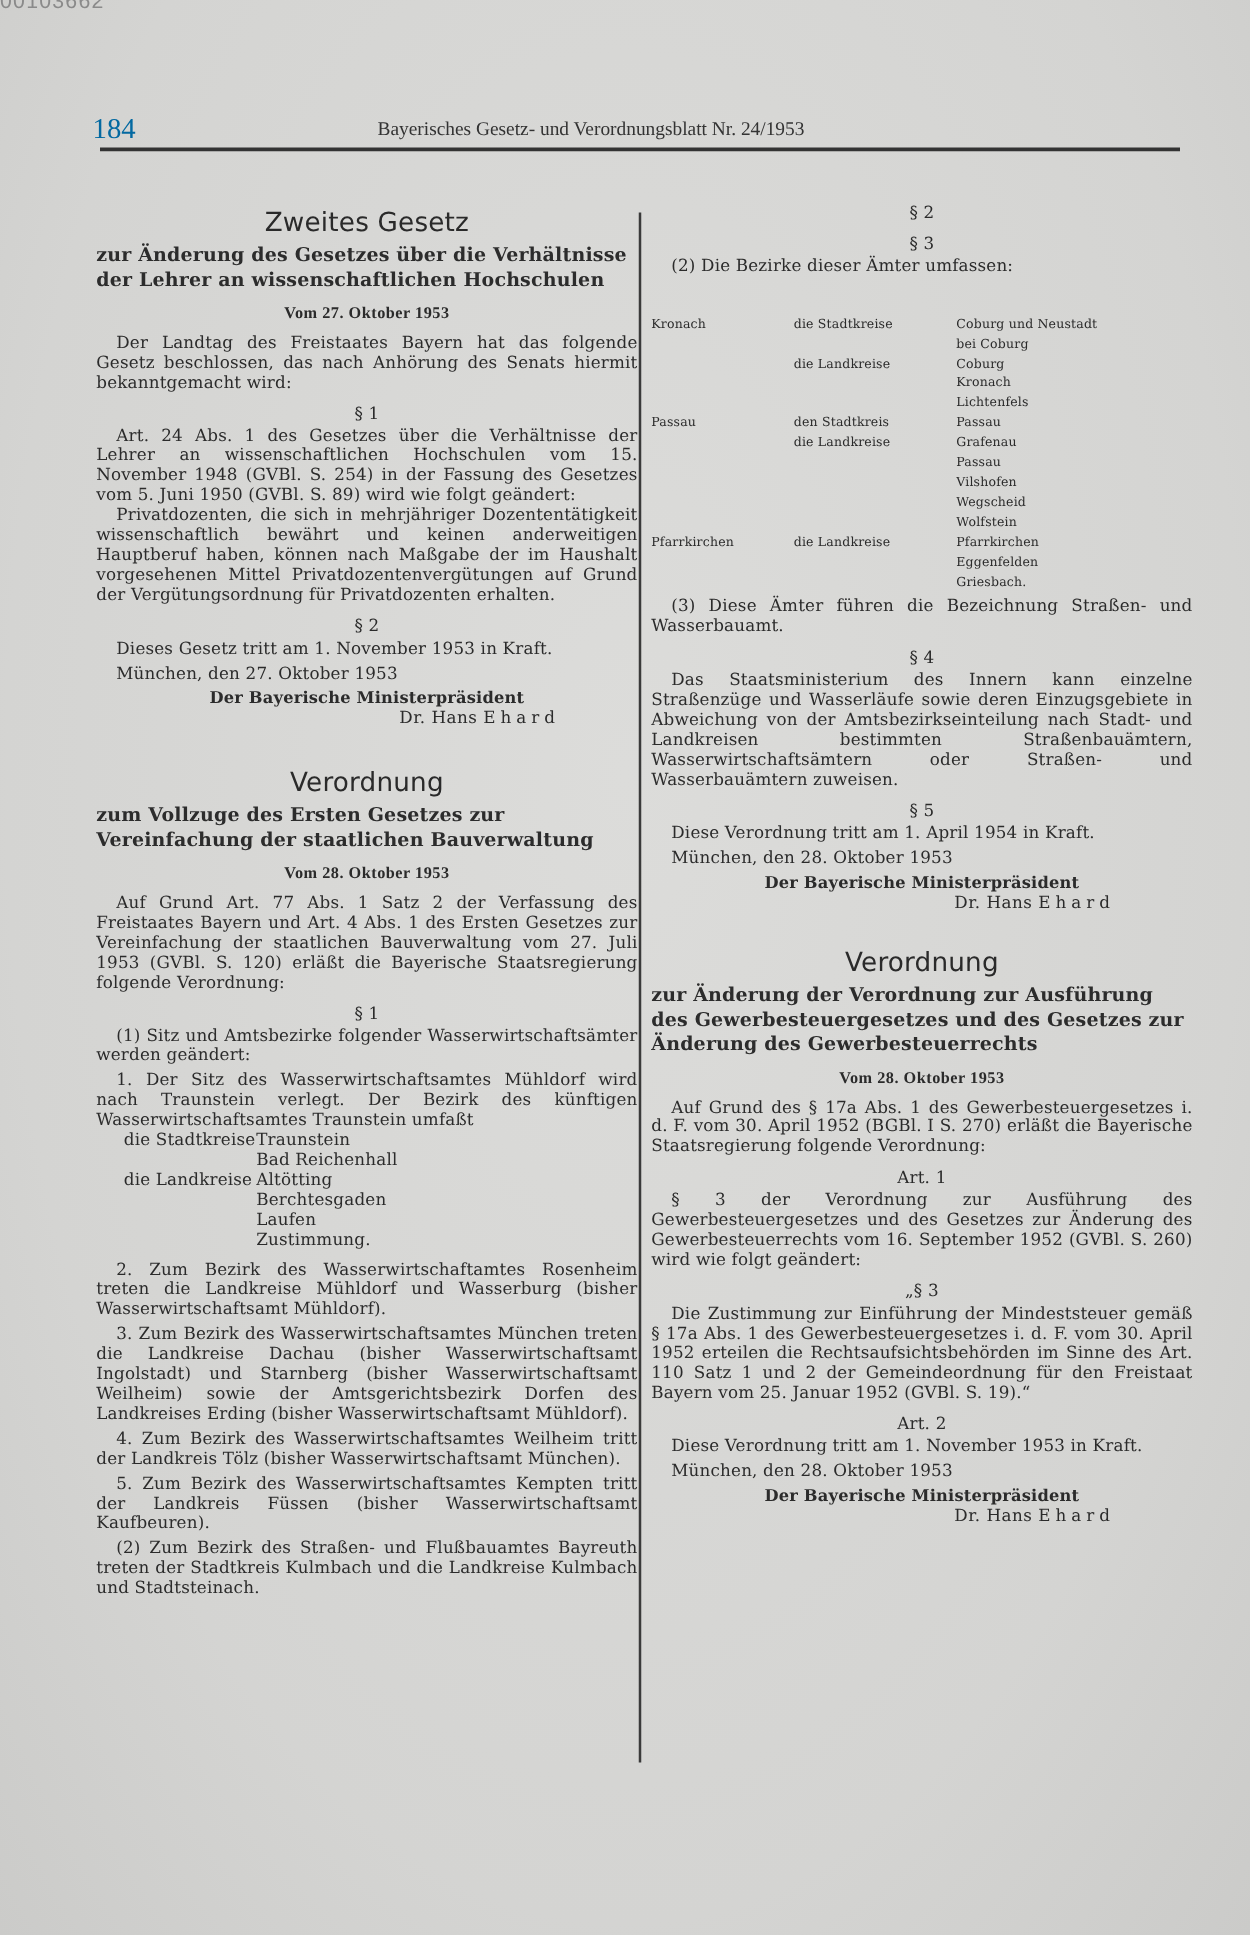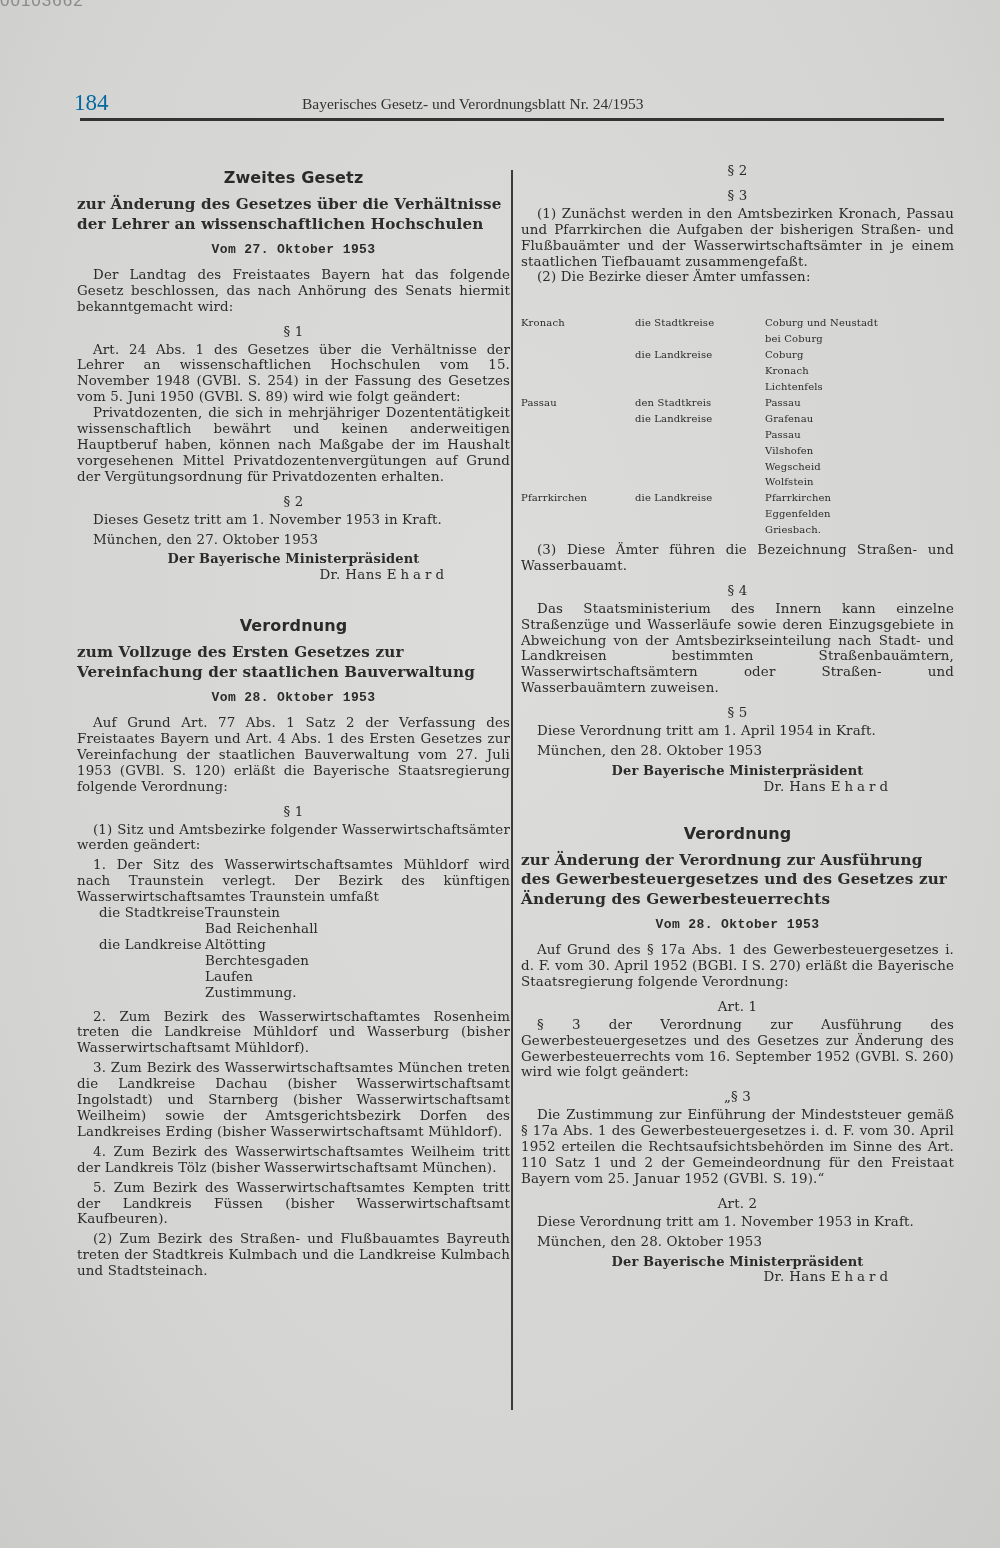--- a/index.html
+++ b/index.html
@@ -36,29 +36,29 @@
     letter-spacing: 0.15px;
   }
   .col-left { left: 77px; top: 165px; }
   .col-right { left: 521px; top: 163px; }
   .col-divider {
     position: absolute; left: 511px; top: 170px; width: 2px; height: 1240px; background: #3a3a3a;
   }
   p { margin: 0; text-align: justify; }
   .indent { text-indent: 16px; }
   .h-big {
-    font-family: "DejaVu Sans", sans-serif; font-weight: bold; font-size: 16px;
+    font-family: "DejaVu Sans", sans-serif; font-weight: normal; font-size: 21px;
     text-align: center; line-height: 26px; color: #2a2a2a; margin: 0 0 4px 0;
   }
   .h-sub {
     font-family: "DejaVu Serif", serif; font-weight: bold; font-size: 15.2px;
     text-align: left; line-height: 19.5px; color: #2c2c2c; margin: 0;
   }
   .h-date {
-    font-family: Liberation Mono, monospace; font-weight: bold; font-size: 13px;
+    font-family: Liberation Serif, serif; font-weight: bold; font-size: 13px;
     text-align: center; margin: 8px 0 9px 0; letter-spacing: 0.4px;
   }
   .para-sign {
     text-align: center; margin: 9px 0 2px 0;
   }
   .gap { height: 8px; }
   .gap-s { height: 4px; }
   .signer {
     text-align: center; font-weight: bold; font-size: 13px;
   }
@@ -157,21 +157,20 @@
     <p class="indent">5. Zum Bezirk des Wasserwirtschaftsamtes Kempten tritt der Landkreis Füssen (bisher Wasserwirtschaftsamt Kaufbeuren).</p>
     <div class="gap-s"></div>
     <p class="indent">(2) Zum Bezirk des Straßen- und Flußbauamtes Bayreuth treten der Stadtkreis Kulmbach und die Landkreise Kulmbach und Stadtsteinach.</p>
   </section>
 </div>
 
 <div class="col col-right">
   <section>
     <div class="para-sign" style="margin-top:0">§ 2</div>
     <div class="para-sign">§ 3</div>
-    <p class="indent">(1) Zunächst werden in den Amtsbezirken Kronach, Passau und Pfarrkirchen die Aufgaben der bisherigen Straßen- und Flußbauämter und der Wasserwirtschaftsämter in je einem staatlichen Tiefbauamt zusammengefaßt.</p>
     <p class="indent">(2) Die Bezirke dieser Ämter umfassen:</p>
     <table class="dist2">
       <tbody>
           <tr>
             <td class="a">Kronach</td>
             <td class="b">die Stadtkreise</td>
             <td>Coburg und Neustadt</td>
           </tr>
       <tr>
             <td class="a"></td>

